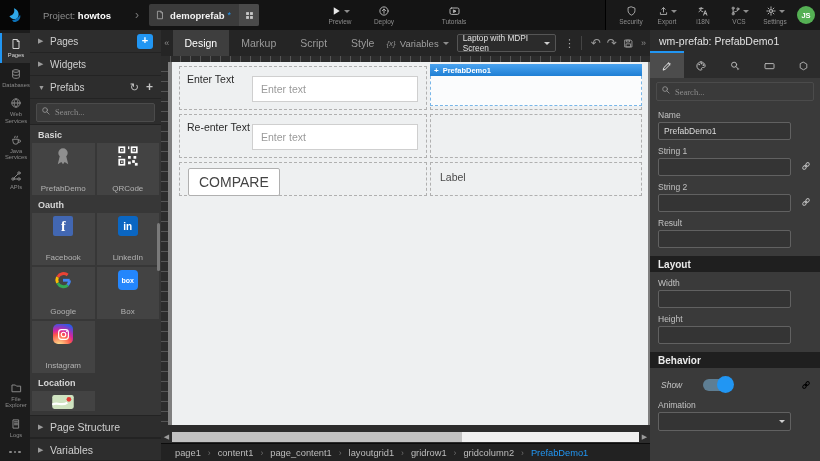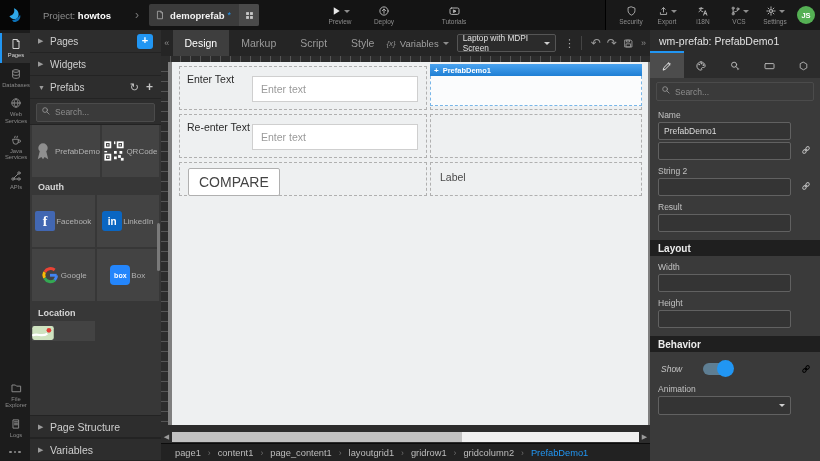--- a/index.html
+++ b/index.html
@@ -52,27 +52,27 @@
   .arr { font-size:7px; color:#9a9a9a; width:6px; }
   .lp-actions { margin-left:auto; display:flex; align-items:center; gap:7px; color:#c5c5c5; }
   .plusbtn { margin-left:auto; width:16px; height:15px; background:#2196f3; border-radius:3px; color:#fff;
              font-size:11px; line-height:13px; text-align:center; font-weight:bold; }
   .ref { font-size:11px; } .plus2 { font-size:12px; font-weight:bold; }
   .lp-search { flex:0 0 26px; display:flex; align-items:center; padding:0 6px; background:#2d2d2d;
                border-bottom:1px solid #232323; }
   .searchwrap { position:relative; width:100%; }
   .searchwrap svg { position:absolute; left:5px; top:4.5px; color:#9a9a9a; }
   .searchwrap input { width:100%; height:19px; background:#3a3a3a; border:1px solid #4b4b4b; border-radius:2px;
-                      color:#ddd; font-size:8.5px; padding:0 0 0 18px; outline:none; }
+                      color:#ddd; font-size:8.5px; padding:0 0 0 18px; outline:none;font-family:Liberation Serif, serif; }
   .searchwrap input::placeholder { color:#8d8d8d; }
   .lp-content { flex:1 1 auto; background:#373737; overflow:hidden; position:relative; }
   .cat { padding:5px 8px 3px; font-size:9px; font-weight:bold; color:#d6d6d6; }
   .tilegrid { display:grid; grid-template-columns:1fr 1fr; gap:2px; padding:0 2px; }
-  .tile { height:52px; background:#434343; display:flex; flex-direction:row; align-items:center;
-          justify-content:center; gap:1px; }
+  .tile { height:52px; background:#434343; display:flex; flex-direction:column; align-items:center;
+          justify-content:center; gap:17px; }
   .tile .tl { font-size:8px; color:#b3b3b3; }
   .fbic { width:20px; height:20px; background:#4267b2; border-radius:2px; color:#fff; font-weight:bold;
           font-size:14px; display:flex; align-items:flex-end; justify-content:center; line-height:1.2;
           font-family:"Liberation Serif", serif; }
   .lnic { width:20px; height:20px; background:#0a66c2; border-radius:3px; color:#fff; font-weight:bold;
           font-size:10px; display:flex; align-items:center; justify-content:center; }
   .boxic { width:20px; height:20px; background:#2486fc; border-radius:4px; color:#fff; font-weight:bold;
            font-size:7px; display:flex; align-items:center; justify-content:center; }
   .igic { width:20px; height:20px; border-radius:5px; display:flex; align-items:center; justify-content:center;
           background:radial-gradient(circle at 30% 110%, #fdf497 0%, #fd5949 45%, #d6249f 60%, #285aeb 90%); }
@@ -358,20 +358,21 @@
     <div class="lp-search">
       <span class="searchwrap">
         <svg class="ic" width="10" height="10" viewBox="0 0 16 16">
             <circle cx="6.5" cy="6.5" r="3.8"></circle>
             <path d="M9.3 9.3L13 13"></path>
           </svg>
         <input placeholder="Search..." style="">
       </span>
     </div>
     <div class="lp-content">
+      <div class="cat">Basic</div>
       <div class="tilegrid">
         <div class="tile">
           <svg width="22" height="22" viewBox="0 0 16 16">
               <g fill="#8f8f8f">
                 <circle cx="8" cy="5.8" r="3.4"></circle>
                 <path d="M5.6 8.3L4.2 14l2.6-1.6L8 14l1.2-1.6L11.8 14l-1.4-5.7z"></path>
               </g>
             </svg>
           <span class="tl">PrefabDemo</span>
         </div>
@@ -421,20 +422,32 @@
               <path d="M17.8 18.2A8 8 0 015.6 15.8" stroke="#34a853"></path>
               <path d="M19.8 12.6a8 8 0 01-2.2 5.4" stroke="#4285f4"></path>
             </g>
             <rect x="12" y="10.6" width="8" height="3.4" fill="#4285f4"></rect>
           </svg>
           <span class="tl">Google</span>
         </div>
         <div class="tile">
           <span class="boxic">box</span>
           <span class="tl">Box</span>
+        </div>
+        <div class="tile">
+          <span class="igic">
+            <svg width="13" height="13" viewBox="0 0 16 16">
+                <g fill="none" stroke="#fff" stroke-width="1.4">
+                  <rect x="2" y="2" width="12" height="12" rx="3.5"></rect>
+                  <circle cx="8" cy="8" r="2.8"></circle>
+                </g>
+                <circle cx="12" cy="4" r="1" fill="#fff"></circle>
+              </svg>
+          </span>
+          <span class="tl">Instagram</span>
         </div>
         <div></div>
       </div>
       <div class="cat">Location</div>
       <div class="tilegrid">
         <div class="tile" style="height:20px; justify-content:flex-start; padding-top:4px;">
           <svg width="22" height="14" viewBox="0 0 20 13">
               <rect width="20" height="13" rx="2" fill="#cfe3c0"></rect>
               <path d="M0 9c5-3 9 2 14-2" stroke="#fff" stroke-width="2" fill="none"></path>
               <circle cx="15.5" cy="4" r="2.2" fill="#e03e36"></circle>
@@ -590,20 +603,21 @@
         <svg class="ic" width="10" height="10" viewBox="0 0 16 16">
             <circle cx="6.5" cy="6.5" r="3.8"></circle>
             <path d="M9.3 9.3L13 13"></path>
           </svg>
         <input placeholder="Search..." style="">
       </span>
     </div>
     <div class="insp-body">
       <div class="ilabel">Name</div>
       <input class="iinput" value="PrefabDemo1" style="">
+      <div class="ilabel">String 1</div>
       <div class="irow">
         <input class="iinput" style="">
         <span class="linkic">
           <svg class="ic" width="12" height="12" viewBox="0 0 16 16">
               <g transform="rotate(-45 8 8)">
                 <rect x="2.6" y="6" width="5.2" height="4" rx="2"></rect>
                 <rect x="8.2" y="6" width="5.2" height="4" rx="2"></rect>
                 <path d="M6.3 8h3.4"></path>
               </g>
             </svg>

